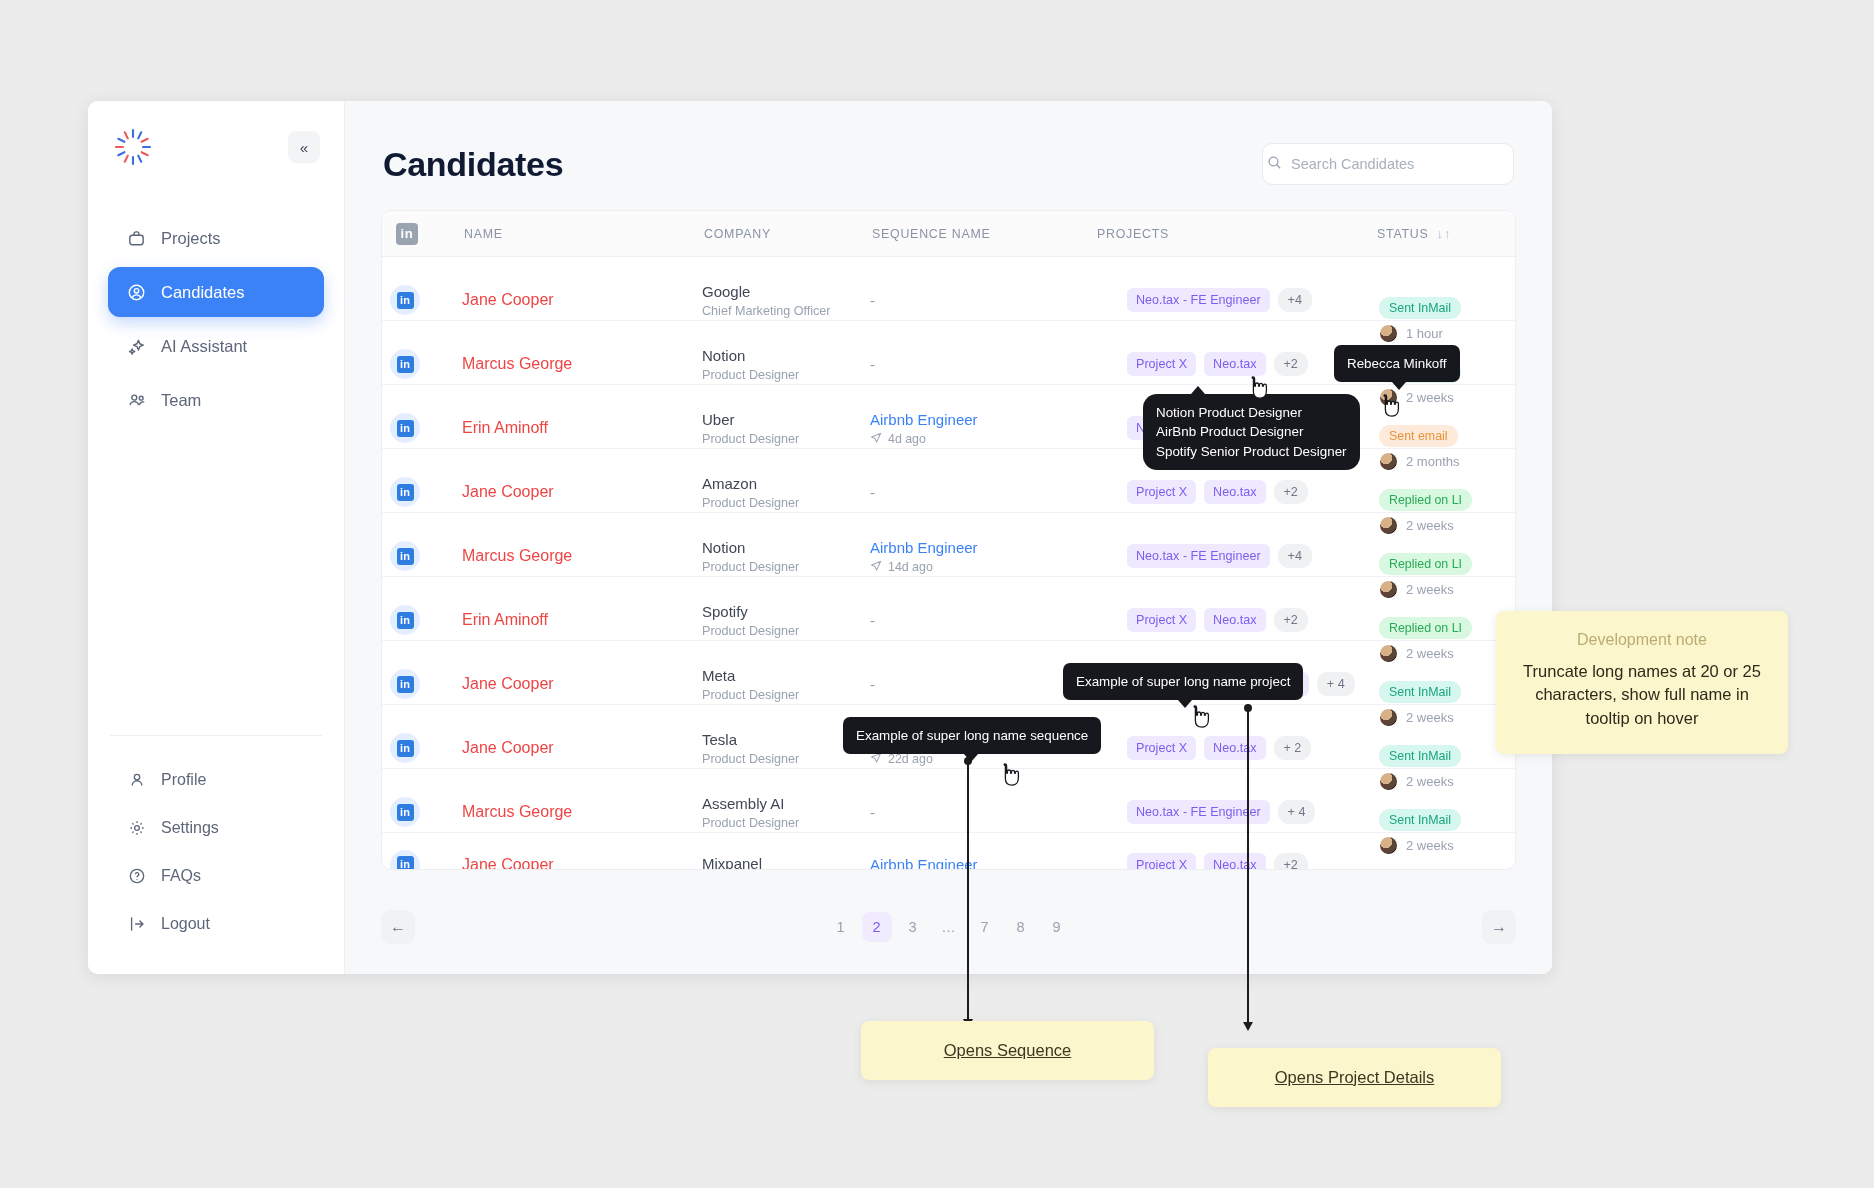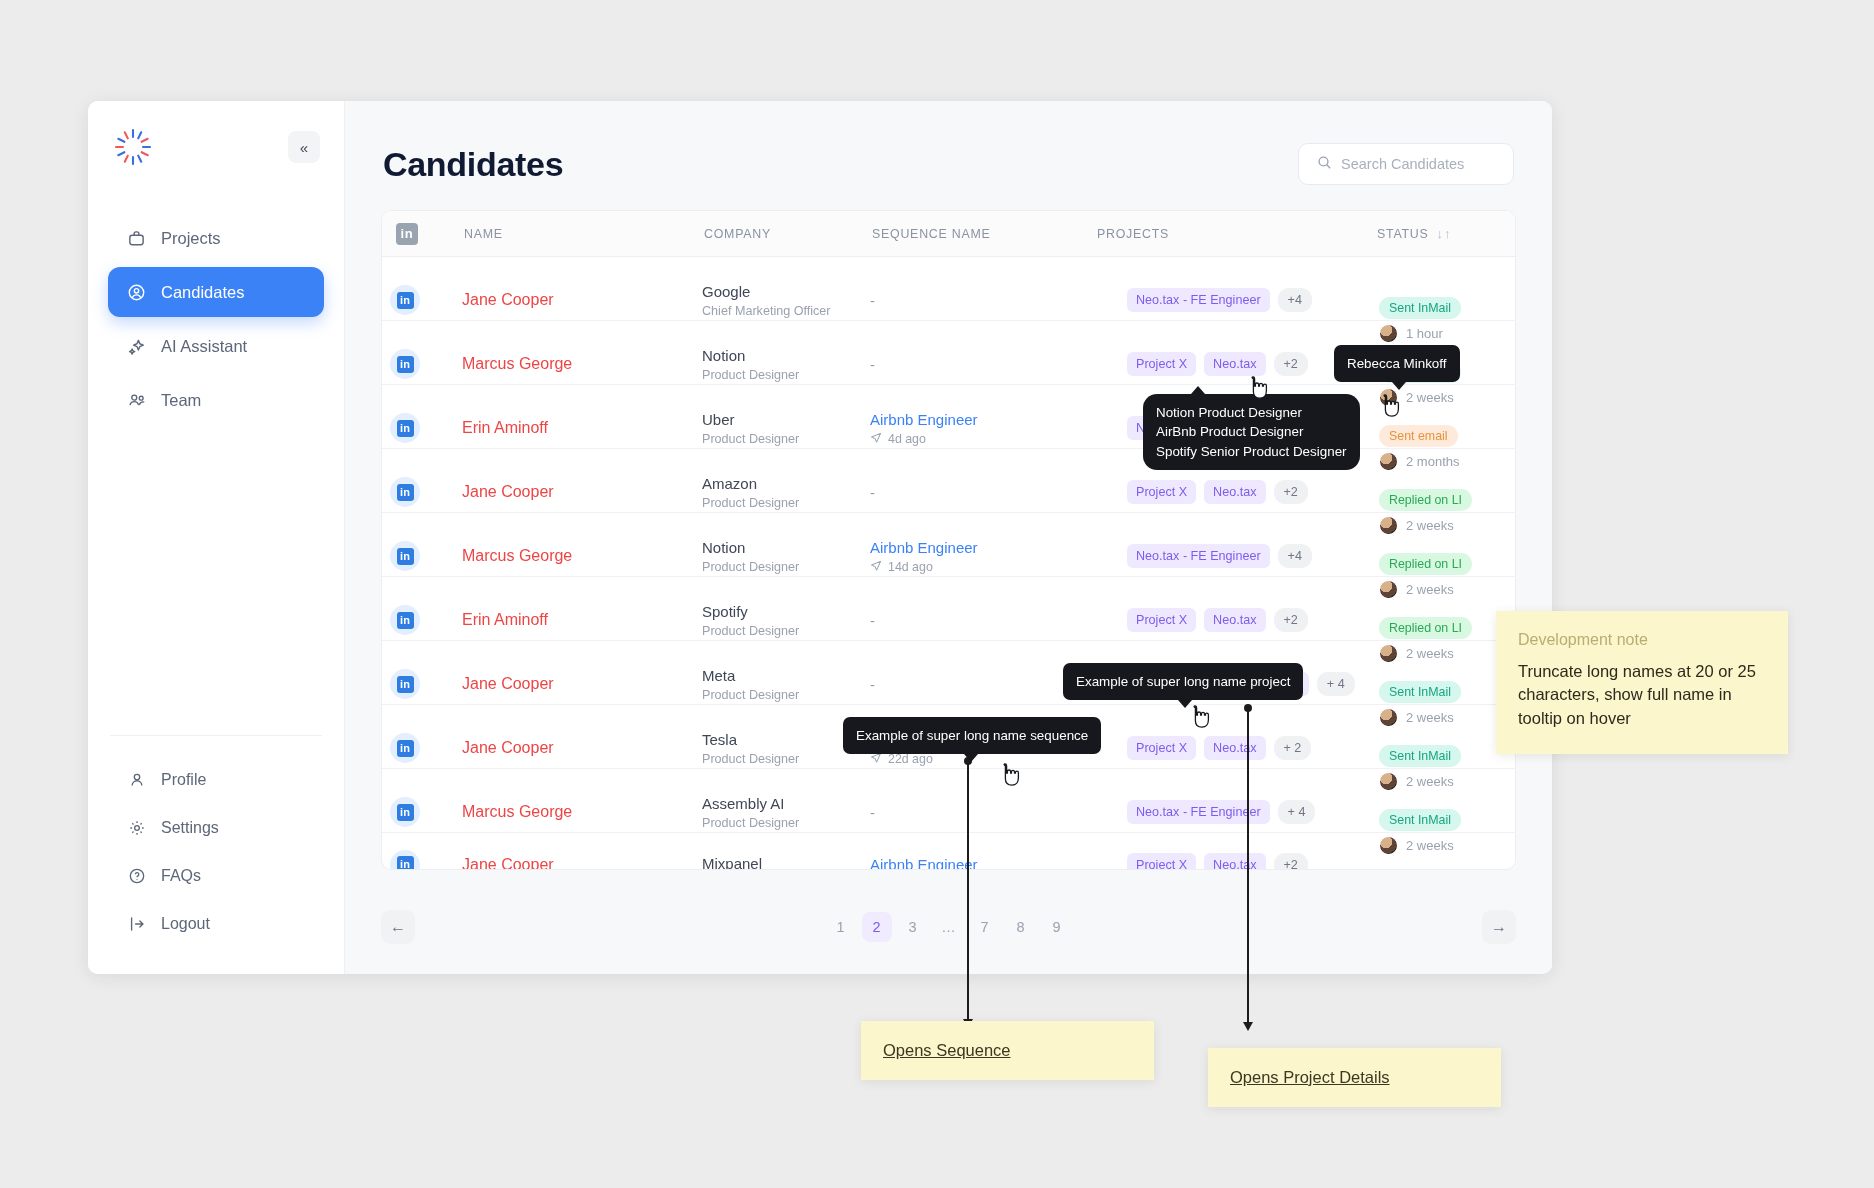--- a/index.html
+++ b/index.html
@@ -53,23 +53,23 @@
   }
   .sb-bottom { margin-top: auto; padding-bottom: 26px; }
   .sb-divider { height: 1px; background: #edeff2; margin: 0 2px 20px; }
   .sb-bottom .nav-item { height: 48px; font-size: 16px; }
 
   
   .main { flex: 1; background: #f7f8fa; position: relative; padding: 0 36px; }
   .main-head { display: flex; align-items: center; justify-content: space-between; padding: 42px 2px 0; }
   .page-title { font-size: 34px; color: #101a33; letter-spacing: -.3px; }
   .search-box {
-    width: 216px; height: 42px; background: #fff;
+    width: 252px; height: 42px; background: #fff;
     border: 1px solid #e7eaee; border-radius: 10px;
-    display: flex; align-items: center; gap: 9px; padding: 0 18px;
+    display: flex; align-items: center; gap: 9px; padding: 0 4px;
   }
   .search-box input {
     border: none; outline: none; font-size: 14.5px; color: #9aa3b2;
     font-family: "Liberation Sans", sans-serif; background: transparent; width: 100%;
   }
   .search-box input::placeholder { color: #a8b0bd; }
 
   
   .table-card {
     margin-top: 25px; background: #fff;
@@ -145,22 +145,22 @@
   }
   .tip::after {
     content: ""; position: absolute; width: 0; height: 0;
     border-left: 7px solid transparent; border-right: 7px solid transparent;
   }
   .tip.down::after { border-top: 8px solid #16181d; bottom: -8px; left: var(--ax, 50%); }
   .tip.up::after   { border-bottom: 8px solid #16181d; top: -8px; left: var(--ax, 50%); }
 
   
   .note {
-    position: absolute; background: #fcf6cd; border-radius: 0;
-    box-shadow: 0 2px 10px rgba(60,60,30,.10); z-index: 50;
+    position: absolute; background: #fcf6cd; border-radius: 8px;
+    box-shadow: 0 2px 10px rgba(60,60,30,.10); z-index: 50; text-align: center;
   }
   .note-dev { left: 1496px; top: 611px; width: 292px; padding: 20px 22px 24px; }
   .note-dev .nt-title { font-size: 16px; color: #b9ad72; margin-bottom: 11px; }
   .note-dev .nt-body { font-size: 16.5px; color: #2d2a1b; line-height: 1.42; }
   .note-cta { padding: 20px 22px; }
   .note-cta span { font-size: 16.5px; color: #3c3720; text-decoration: underline; cursor: pointer; }
   .note-seq { left: 861px; top: 1021px; width: 293px; }
   .note-proj { left: 1208px; top: 1048px; width: 293px; }
 
   

